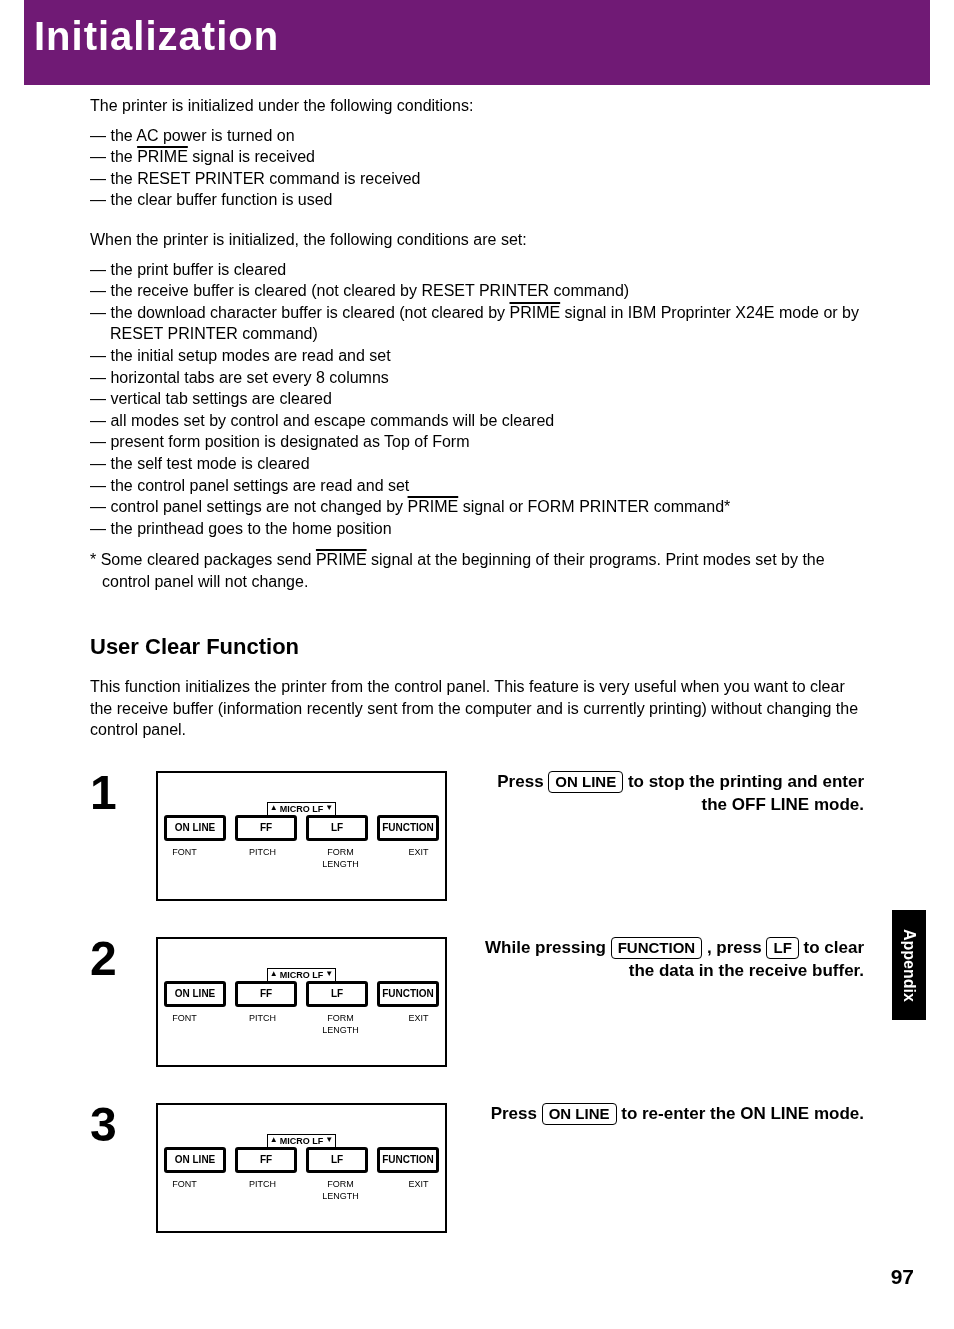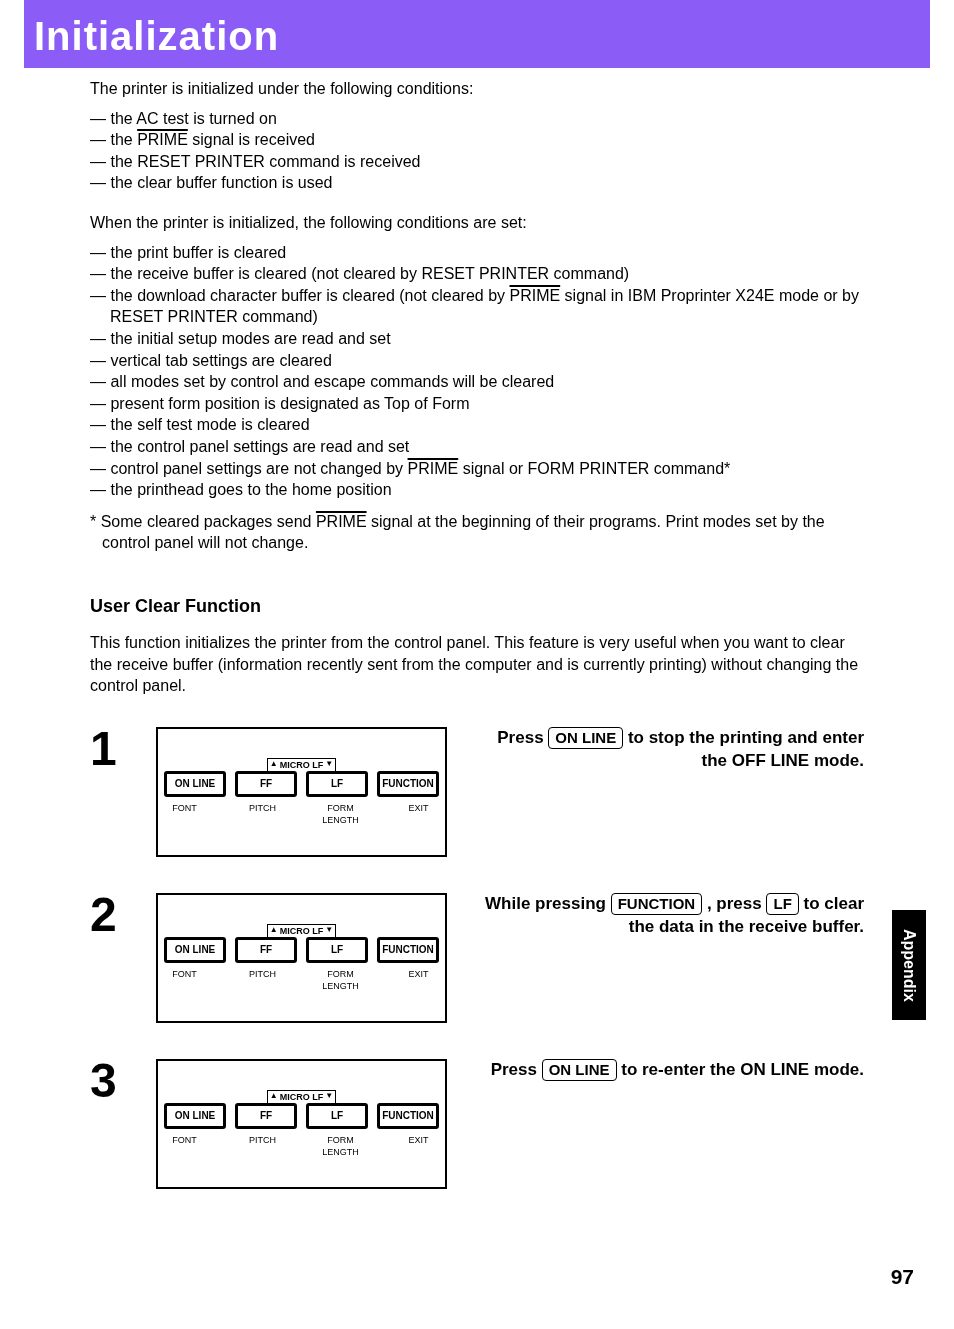--- a/index.html
+++ b/index.html
@@ -6,41 +6,41 @@
   body {
     width: 954px;
     height: 1329px;
     font-family: Arial, Helvetica, sans-serif;
     font-size: 16px;
     background: #fff;
     color: #000;
     position: relative;
   }
   .header-bar {
-    background: #8b5cf6;
+    background: #701a75;
     color: #fff;
-    padding: 14px 10px 9px 10px;
+    padding: 14px 10px 26px 10px;
     margin: 0 24px 10px 24px;
     font-size: 40px;
     font-weight: 800;
     letter-spacing: 1px;
   }
   .content {
     padding: 0 90px 0 90px;
     line-height: 1.35;
   }
   .para { margin: 8px 0; }
   .list { margin: 0 0 8px 0; }
   .list-item::before { content: "— "; }
   .overline {
     text-decoration: overline;
     text-decoration-thickness: 1.5px;
   }
   .section-title {
-    font-size: 18px;
+    font-size: 22px;
     font-weight: bold;
     margin: 40px 0 14px 0;
   }
   .steps { margin-top: 30px; }
   .step-row {
     display: flex;
     align-items: flex-start;
     gap: 30px;
     margin-bottom: 36px;
   }
@@ -145,36 +145,37 @@
 <body>
 
 <div class="header-bar">
   <span>Initialization</span>
 </div>
 
 <div class="content">
 
   <div class="para">The printer is initialized under the following conditions:</div>
   <div class="list">
-    <div class="list-item">the AC test is turned on</div>
+    <div class="list-item">the AC power is turned on</div>
     <div class="list-item">
       <span>the </span><span class="overline">PRIME</span><span> signal is received</span>
     </div>
     <div class="list-item">the RESET PRINTER command is received</div>
     <div class="list-item">the clear buffer function is used</div>
   </div>
 
   <div class="para" style="margin-top:18px;">When the printer is initialized, the following conditions are set:</div>
   <div class="list">
     <span class="ln list-item">the print buffer is cleared</span>
     <span class="ln list-item">the receive buffer is cleared (not cleared by RESET PRINTER command)</span>
     <span class="ln list-item">
       <span>the download character buffer is cleared (not cleared by </span><span class="overline">PRIME</span><span> signal in IBM Proprinter X24E mode or by RESET PRINTER command)</span>
     </span>
     <span class="ln list-item">the initial setup modes are read and set</span>
+    <span class="ln list-item">horizontal tabs are set every 8 columns</span>
     <span class="ln list-item">vertical tab settings are cleared</span>
     <span class="ln list-item">all modes set by control and escape commands will be cleared</span>
     <span class="ln list-item">present form position is designated as Top of Form</span>
     <span class="ln list-item">the self test mode is cleared</span>
     <span class="ln list-item">the control panel settings are read and set</span>
     <span class="ln list-item">
       <span>control panel settings are not changed by </span><span class="overline">PRIME</span><span> signal or FORM PRINTER command*</span>
     </span>
     <span class="ln list-item">the printhead goes to the home position</span>
   </div>

